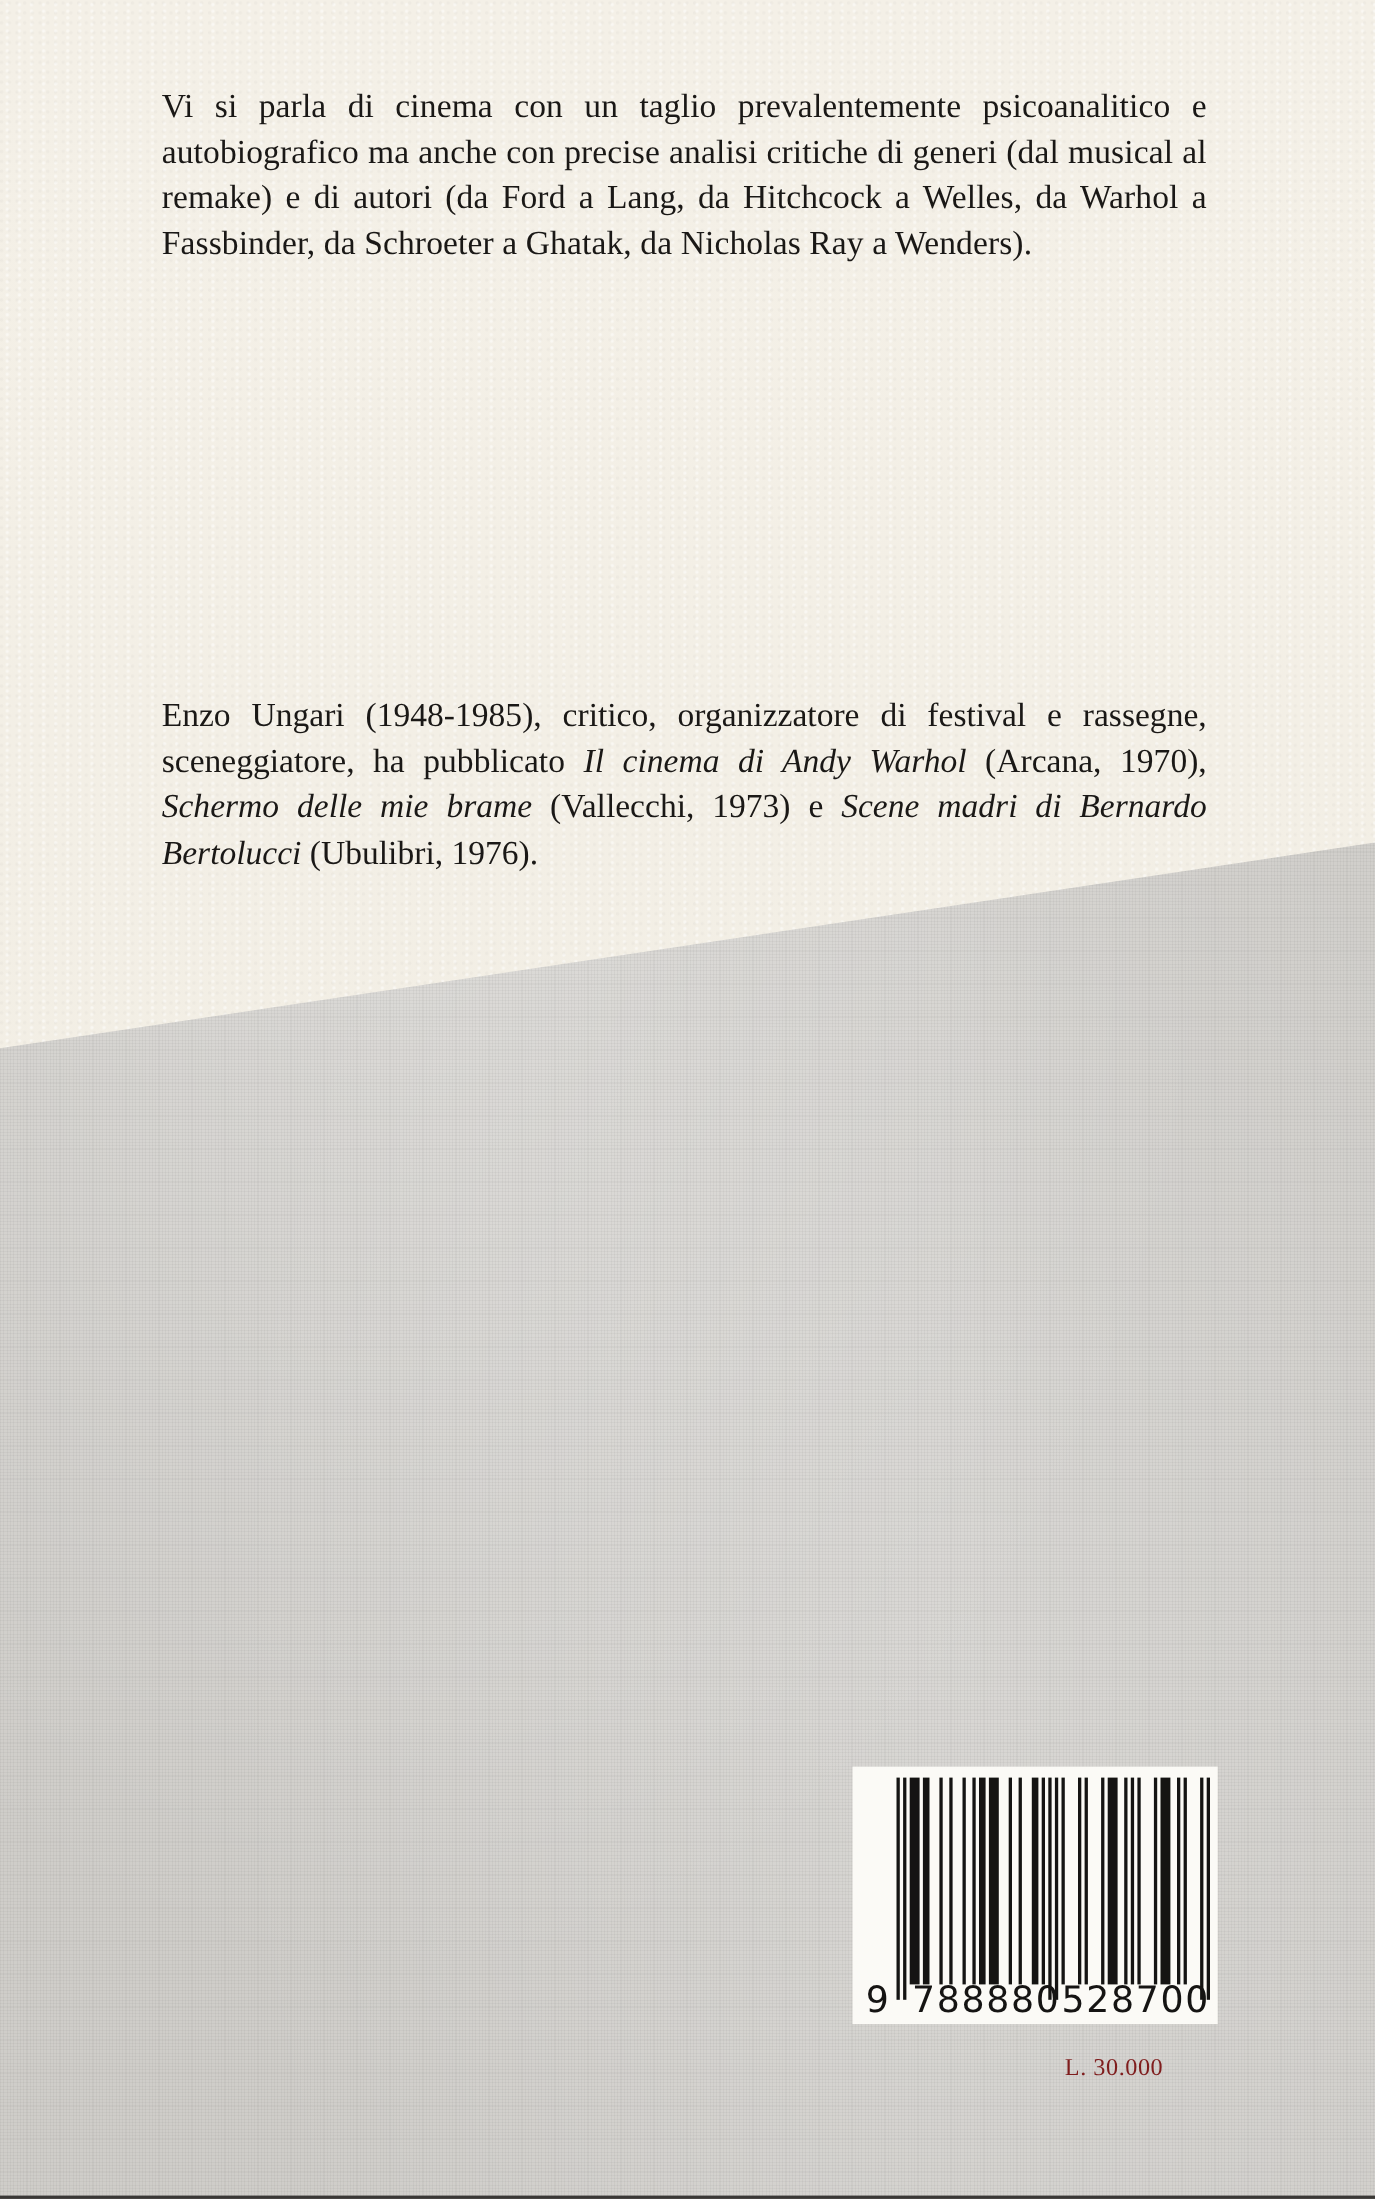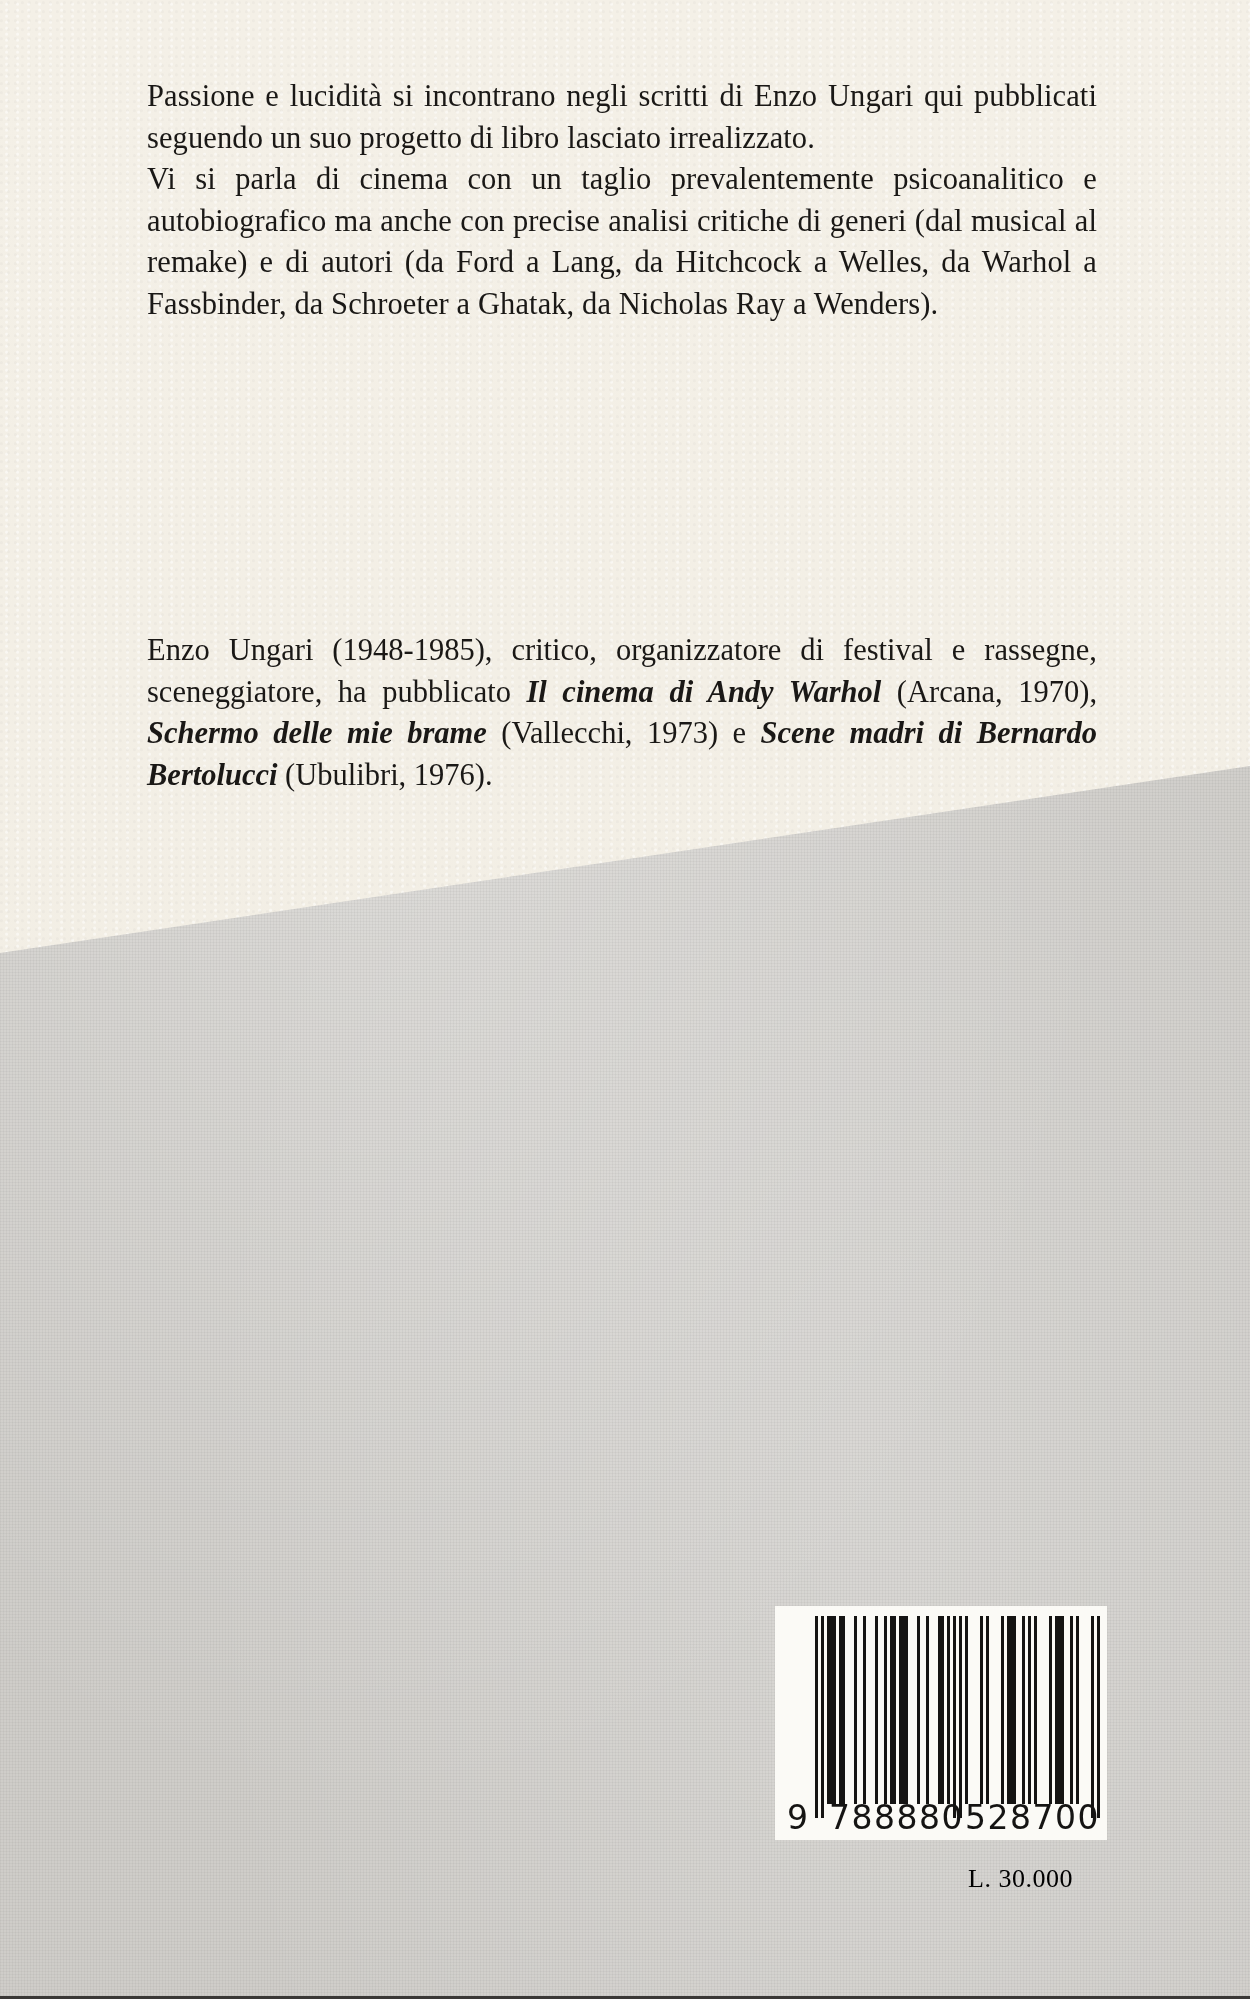--- a/index.html
+++ b/index.html
@@ -56,21 +56,21 @@
     .bio {
       position: absolute;
       left: 147px;
       top: 630px;
       width: 950px;
       font-size: 30.5px;
       line-height: 41.5px;
       text-align: justify;
     }
     .bio p { margin: 0; }
-    .bio i { font-style: italic; font-weight: bold; }
+    .bio i { font-style: italic; }
 
     .barcode-box {
       position: absolute;
       left: 775px;
       top: 1606px;
       width: 332px;
       height: 234px;
       background: #fbfaf6;
     }
     .barcode-bars {
@@ -114,34 +114,33 @@
     .digit-right {
       position: absolute;
       left: 178px;
       top: 0;
       letter-spacing: 1.5px;
     }
     .price {
       position: absolute;
       left: 968px;
       top: 1862px;
-      font-size: 26px;
+      font-size: 22px;
       line-height: 34px;
-      color: #000000;
+      color: #7f1d1d;
       letter-spacing: 0.5px;
     }
   </style>
 </head>
 <body>
 
 <div class="paper"></div>
 <div class="gray-panel"></div>
 
 <div class="text-block">
-  <p>Passione e lucidità si incontrano negli scritti di Enzo Ungari qui pubblicati seguendo un suo progetto di libro lasciato irrealizzato.</p>
   <p>Vi si parla di cinema con un taglio prevalentemente psicoanalitico e autobiografico ma anche con precise analisi critiche di generi (dal musical al remake) e di autori (da Ford a Lang, da Hitchcock a Welles, da Warhol a Fassbinder, da Schroeter a Ghatak, da Nicholas Ray a Wenders).</p>
 </div>
 
 <div class="bio">
   <p><span>Enzo Ungari (1948-1985), critico, organizzatore di festival e rassegne, sceneggiatore, ha pubblicato </span><i>Il cinema di Andy Warhol</i><span> (Arcana, 1970), </span><i>Schermo delle mie brame</i><span> (Vallecchi, 1973) e </span><i>Scene madri di Bernardo Bertolucci</i><span> (Ubulibri, 1976).</span></p>
 </div>
 
 <div class="barcode-box">
   <div class="barcode-bars" id="bars">
       <div class="bar guard" style="left: 0px; width: 3px;"></div>

